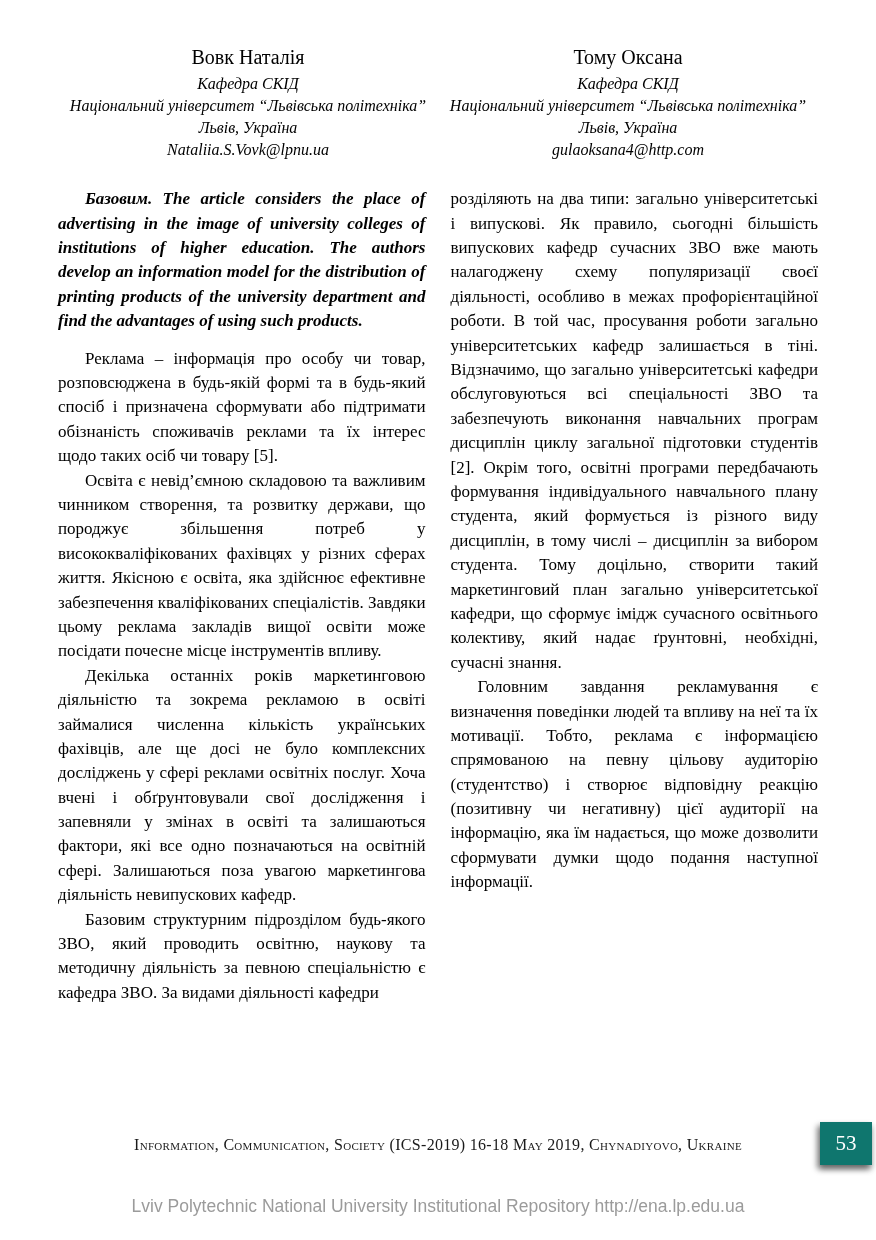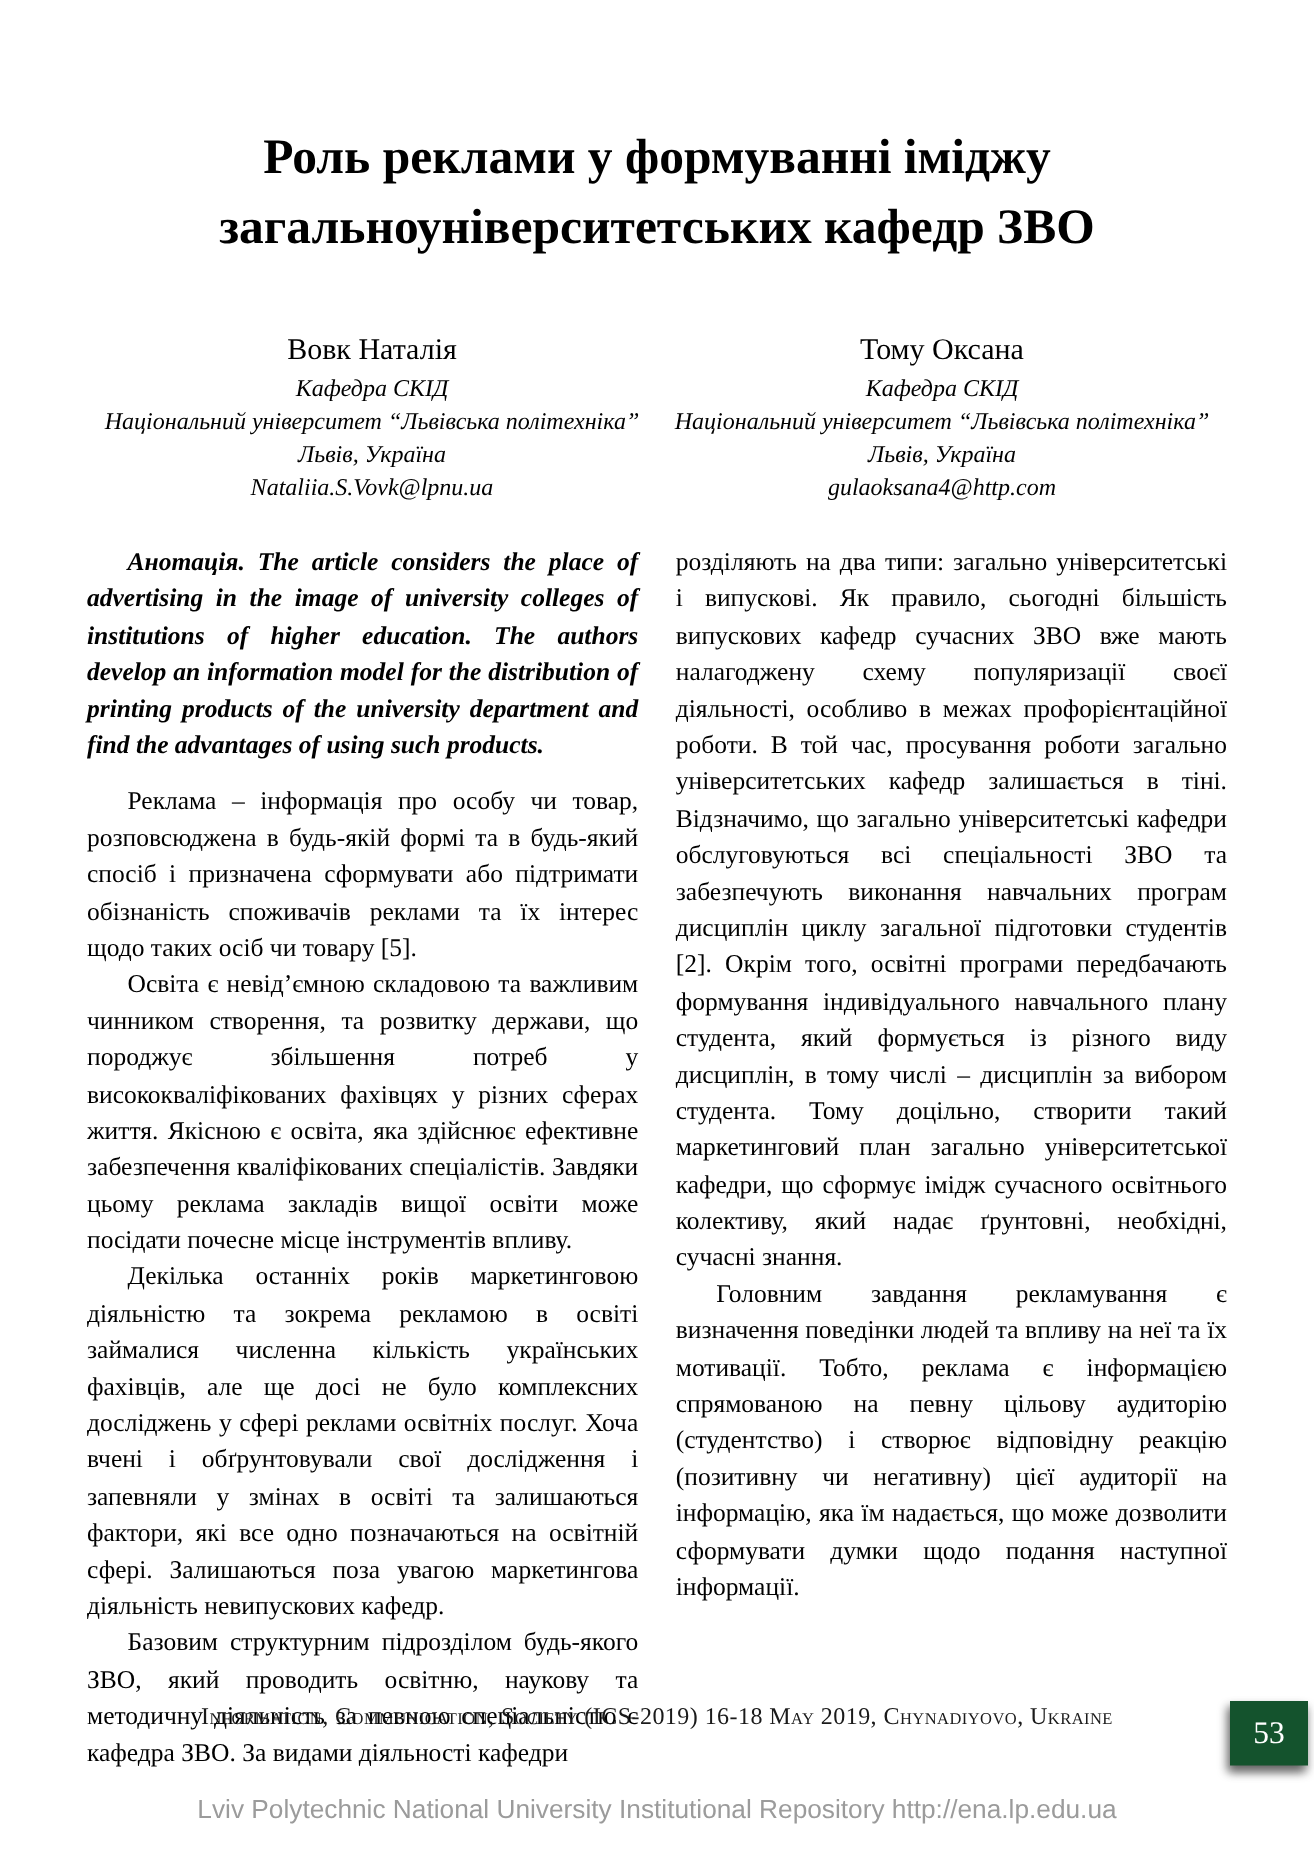--- a/index.html
+++ b/index.html
@@ -100,58 +100,54 @@
     font-size:17.5px;
     color:#9b9b9b;
   }
 </style>
 </head>
 <body>
 
 <div class="page">
   <div class="content">
 
-    <h1 class="paper-title">
-      <span>Роль реклами у формуванні іміджу</span><br>
-      <span>загальноуніверситетських кафедр ЗВО</span>
-    </h1>
 
     <div class="authors">
       <div class="author">
         <div class="author-name">Вовк Наталія</div>
         <div class="author-line">Кафедра СКІД</div>
         <div class="author-line">Національний університет “Львівська політехніка”</div>
         <div class="author-line">Львів, Україна</div>
         <div class="author-line">Nataliia.S.Vovk@lpnu.ua</div>
       </div>
       <div class="author">
         <div class="author-name">Тому Оксана</div>
         <div class="author-line">Кафедра СКІД</div>
         <div class="author-line">Національний університет “Львівська політехніка”</div>
         <div class="author-line">Львів, Україна</div>
         <div class="author-line">gulaoksana4@http.com</div>
       </div>
     </div>
 
     <div class="columns">
       <div class="col">
-        <p class="abstract-par"><span>Анотація.</span><span> The article considers the place of advertising in the image of university colleges of institutions of higher education. The authors develop an information model for the distribution of printing products of the university department and find the advantages of using such products.</span></p>
+        <p class="abstract-par"><span>Базовим.</span><span> The article considers the place of advertising in the image of university colleges of institutions of higher education. The authors develop an information model for the distribution of printing products of the university department and find the advantages of using such products.</span></p>
         <div>
             <p class="body-par">Реклама – інформація про особу чи товар, розповсюджена в будь-якій формі та в будь-який спосіб і призначена сформувати або підтримати обізнаність споживачів реклами та їх інтерес щодо таких осіб чи товару [5].</p>
             <p class="body-par">Освіта є невід’ємною складовою та важливим чинником створення, та розвитку держави, що породжує збільшення потреб у висококваліфікованих фахівцях у різних сферах життя. Якісною є освіта, яка здійснює ефективне забезпечення кваліфікованих спеціалістів. Завдяки цьому реклама закладів вищої освіти може посідати почесне місце інструментів впливу.</p>
             <p class="body-par">Декілька останніх років маркетинговою діяльністю та зокрема рекламою в освіті займалися численна кількість українських фахівців, але ще досі не було комплексних досліджень у сфері реклами освітніх послуг. Хоча вчені і обґрунтовували свої дослідження і запевняли у змінах в освіті та залишаються фактори, які все одно позначаються на освітній сфері. Залишаються поза увагою маркетингова діяльність невипускових кафедр.</p>
             <p class="body-par">Базовим структурним підрозділом будь-якого ЗВО, який проводить освітню, наукову та методичну діяльність за певною спеціальністю є кафедра ЗВО. За видами діяльності кафедри</p>
           </div>
       </div>
       <div class="col">
         <div>
             <p class="body-par no-indent">розділяють на два типи: загально університетські і випускові. Як правило, сьогодні більшість випускових кафедр сучасних ЗВО вже мають налагоджену схему популяризації своєї діяльності, особливо в межах профорієнтаційної роботи. В той час, просування роботи загально університетських кафедр залишається в тіні. Відзначимо, що загально університетські кафедри обслуговуються всі спеціальності ЗВО та забезпечують виконання навчальних програм дисциплін циклу загальної підготовки студентів [2]. Окрім того, освітні програми передбачають формування індивідуального навчального плану студента, який формується із різного виду дисциплін, в тому числі – дисциплін за вибором студента. Тому доцільно, створити такий маркетинговий план загально університетської кафедри, що сформує імідж сучасного освітнього колективу, який надає ґрунтовні, необхідні, сучасні знання.</p>
             <p class="body-par">Головним завдання рекламування є визначення поведінки людей та впливу на неї та їх мотивації. Тобто, реклама є інформацією спрямованою на певну цільову аудиторію (студентство) і створює відповідну реакцію (позитивну чи негативну) цієї аудиторії на інформацію, яка їм надається, що може дозволити сформувати думки щодо подання наступної інформації.</p>
           </div>
       </div>
     </div>
 
   </div>
 
   <div class="footer-conf">Information, Communication, Society (ICS-2019) 16-18 May 2019, Chynadiyovo, Ukraine</div>
-  <div class="page-badge" style="background: #14532d; margin-top: 12px;">53</div>
+  <div class="page-badge" style="background: #0f766e;">53</div>
   <div class="repository-line" style="color: rgb(155, 155, 155);">Lviv Polytechnic National University Institutional Repository http://ena.lp.edu.ua</div>
 </div>
 
 </body></html>

